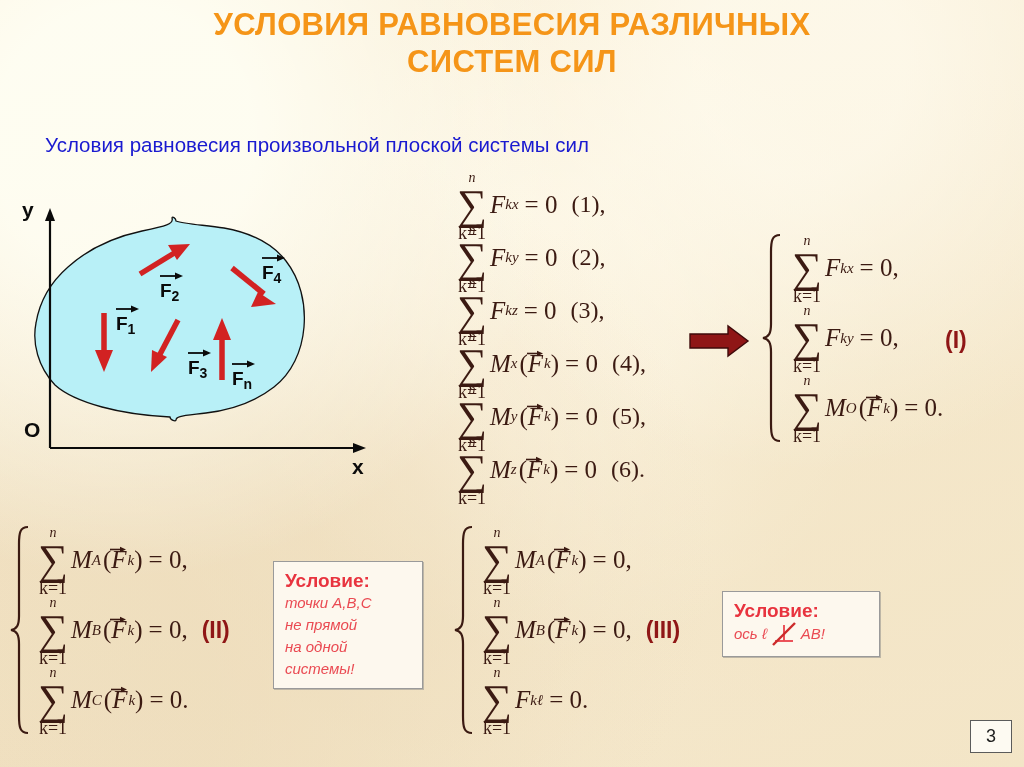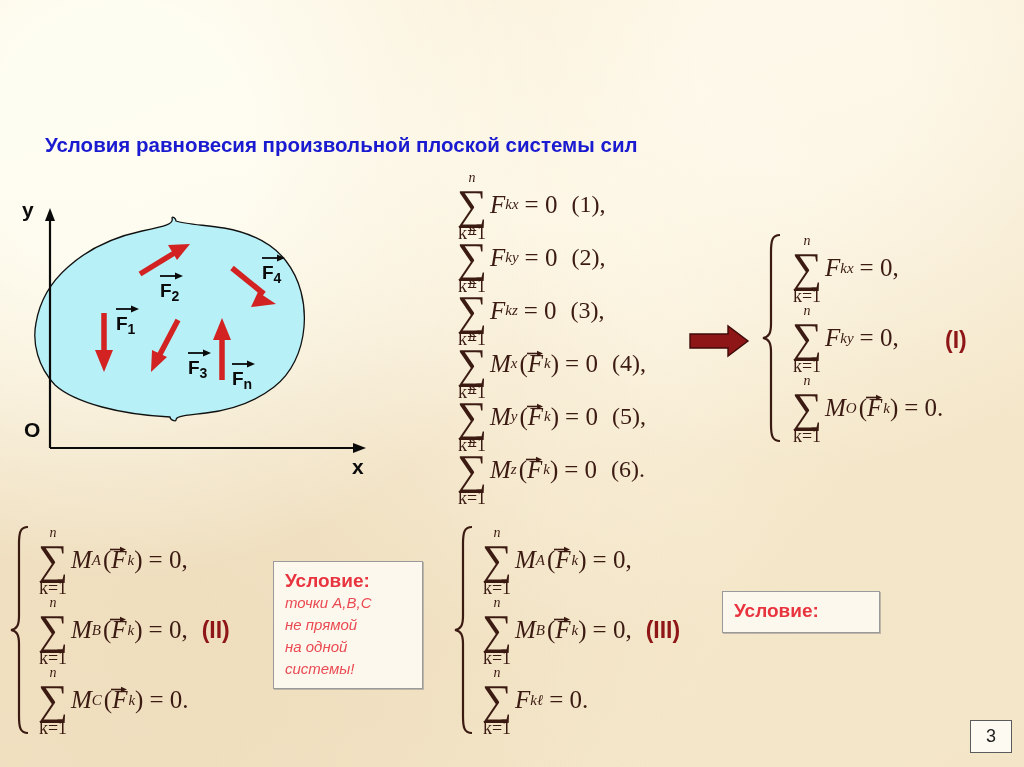--- a/index.html
+++ b/index.html
@@ -20,21 +20,21 @@
   .abs{position:absolute;}
 
   
   #title{
     top:6px;left:0;width:1024px;text-align:center;
     color:#f59518;font-weight:bold;font-size:31px;line-height:37px;
     letter-spacing:.3px;
   }
   #subtitle{
     top:133px;left:45px;
-    color:#1a1ad0;font-weight:bold;font-size:20.5px;white-space:nowrap;
+    color:#1a1ad0;font-weight:normal;font-size:20.5px;white-space:nowrap;
   }
 
   
   .math{color:#3b1a12;font-family:"Liberation Serif", serif;}
   .eq{display:flex;align-items:center;white-space:nowrap;}
   .sum{
     position:relative;display:inline-block;
     font-family:"Liberation Serif", serif;font-size:40px;line-height:40px;
     padding:0 2px;margin-right:1px;
   }
@@ -94,20 +94,24 @@
   .flabel .s{font-size:14px;vertical-align:-4px;}
   .flabel .ov{
     position:absolute;left:-1px;top:-9px;width:25px;height:9px;
   }
 </style>
 </head>
 <body>
 
 <div class="stage">
 
+  <div class="abs" id="title">
+    <div>УСЛОВИЯ РАВНОВЕСИЯ РАЗЛИЧНЫХ</div>
+    <div>СИСТЕМ СИЛ</div>
+  </div>
 
   <div class="abs" id="subtitle">Условия равновесия произвольной плоской системы сил</div>
 
   <div class="abs" style="left:0;top:190px;width:400px;height:300px;">
 
     <svg width="400" height="300" style="position:absolute;left:0;top:0;">
 
       <path d="M 95,300 C 78,282 72,258 76,238 C 80,214 92,196 108,182
            C 128,164 154,152 182,146 C 206,141 214,139 212,133
            C 212,131 216,133 216,136 C 224,139 244,140 264,143
@@ -450,17 +454,26 @@
         </span>
         <span class="fn">F</span>
           <span class="sub">kℓ</span>
         <span class="rm" style="margin-left:6px">= 0.</span>
       </div>
     </div>
   </div>
 
   <div class="abs cond" style="left:722px;top:591px;width:136px;padding-bottom:10px;">
     <div class="hd">Условие:</div>
+    <div class="ln" style="display:flex;align-items:center;gap:4px;">
+      <span>ось ℓ</span>
+      <svg width="26" height="24" viewBox="0 0 26 24">
+        <line x1="13" y1="3" x2="13" y2="19" stroke="#ea4a52" stroke-width="1.9"></line>
+        <line x1="4" y1="19" x2="22" y2="19" stroke="#ea4a52" stroke-width="1.9"></line>
+        <line x1="2" y1="23" x2="24" y2="1" stroke="#cc2a2a" stroke-width="2.4"></line>
+      </svg>
+      <span>AB!</span>
+    </div>
   </div>
 
   <div class="abs" id="pagebadge">3</div>
 
 </div>
 
 </body></html>

